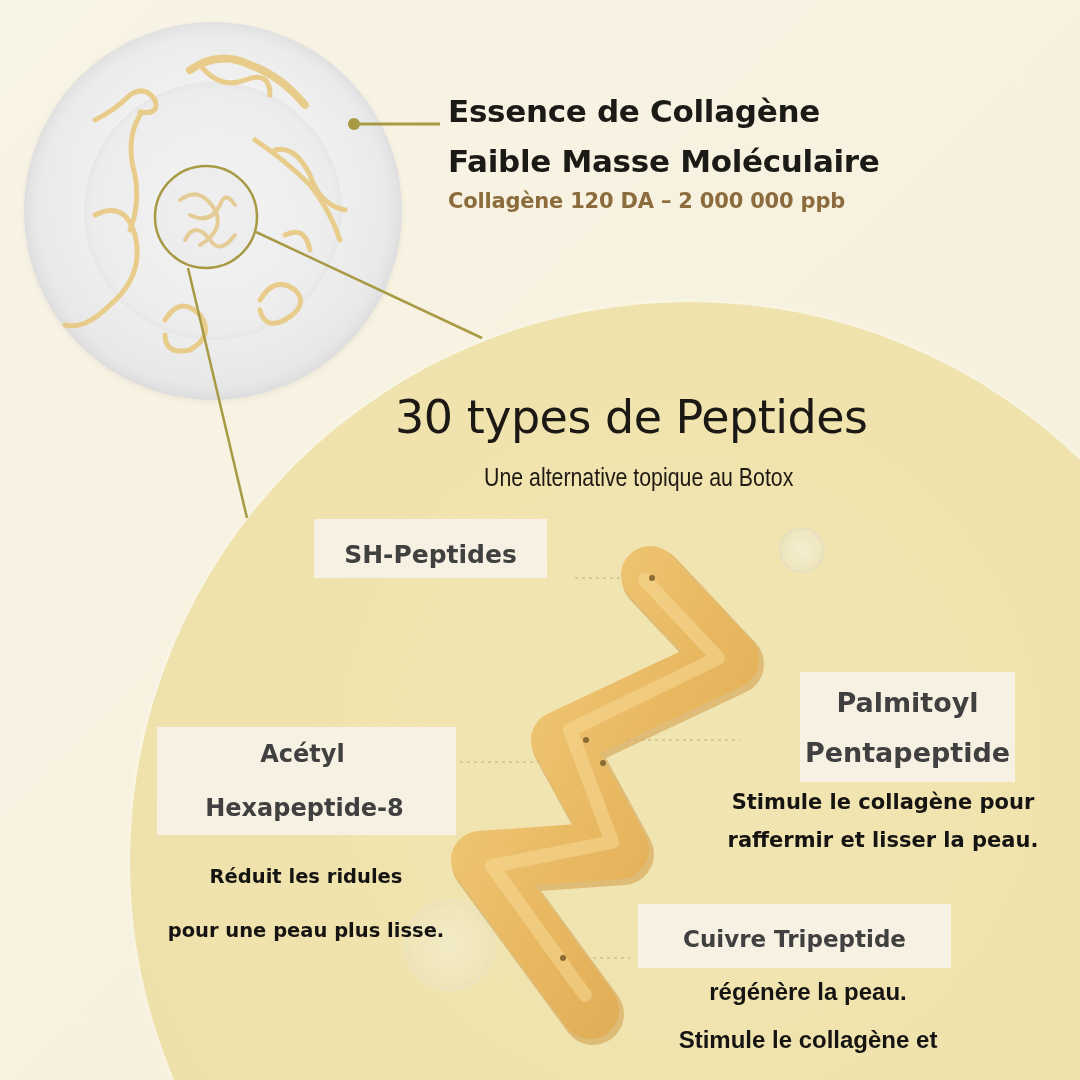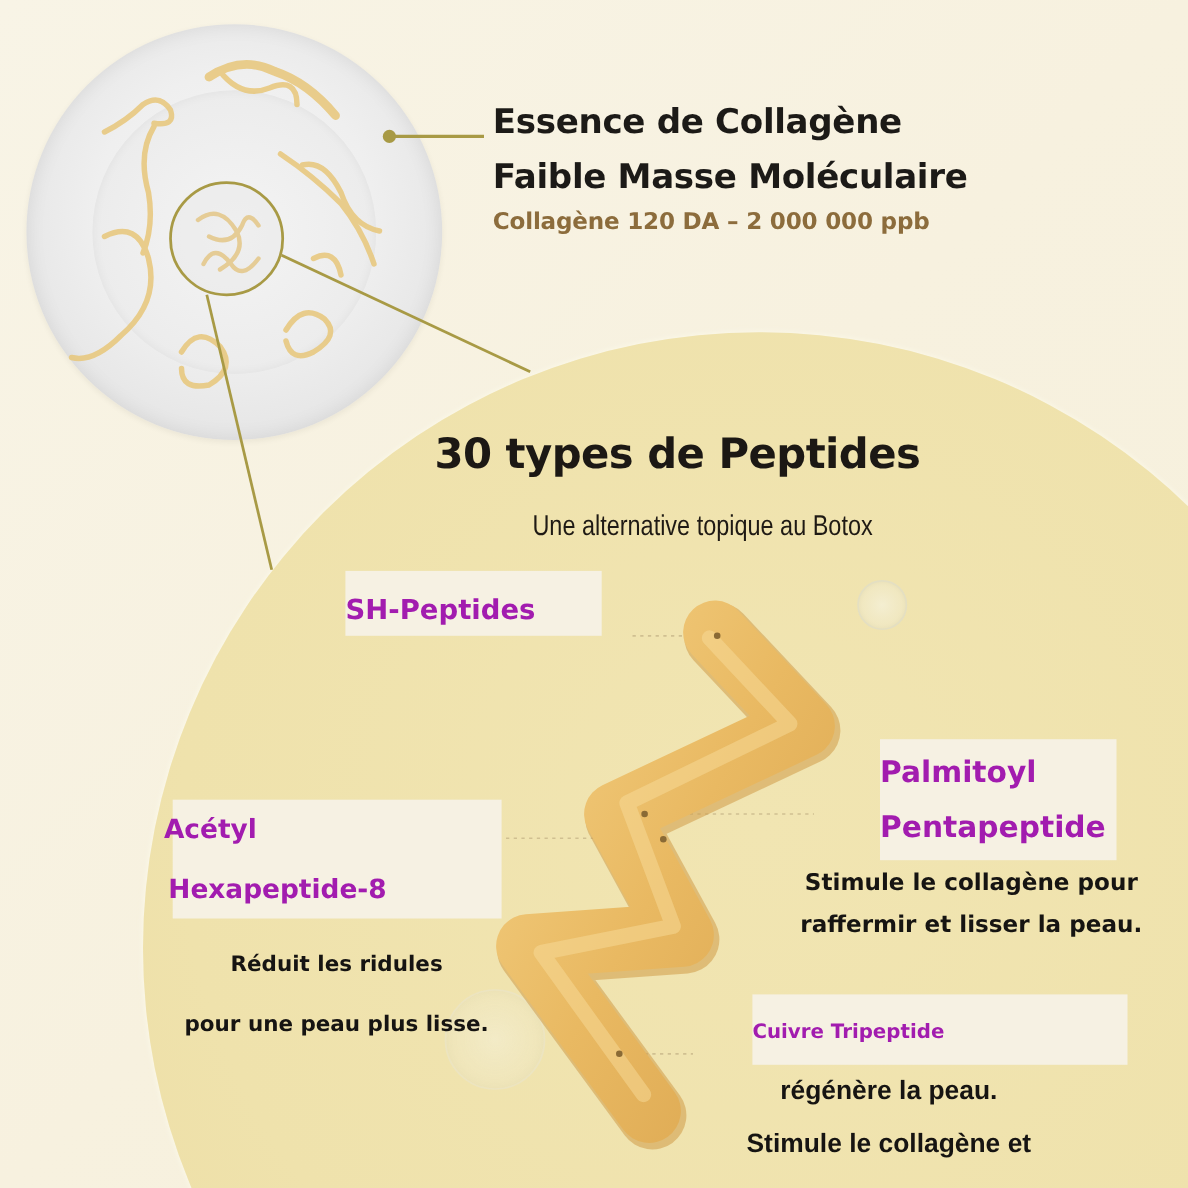--- a/index.html
+++ b/index.html
@@ -14,26 +14,26 @@
     background:radial-gradient(circle at 50% 45%,#f6f6f6 0%,#efefef 45%,#e4e4e4 80%,#d9d9d9 100%);
     box-shadow:inset 0 0 18px rgba(0,0,0,0.08),0 2px 6px rgba(0,0,0,0.06);}
   .petri-inner{position:absolute;left:60px;top:60px;width:258px;height:258px;border-radius:50%;
     background:radial-gradient(circle,#f4f4f4 0%,#ececec 70%,#e6e6e6 100%);
     box-shadow:inset 0 0 10px rgba(0,0,0,0.05);}
   svg{position:absolute;left:0;top:0;}
   .t-title{position:absolute;left:448px;top:86px;font-family:"DejaVu Sans",sans-serif;font-weight:bold;
     font-size:31px;line-height:50px;color:#1c1a17;letter-spacing:-0.3px;white-space:nowrap;}
   .t-sub{position:absolute;left:448px;top:189px;font-family:"DejaVu Sans",sans-serif;font-weight:bold;
     font-size:21px;color:#8c6c3c;white-space:nowrap;letter-spacing:-0.2px;}
-  .headline{position:absolute;left:395px;top:390px;font-family:"DejaVu Sans",sans-serif;font-weight:bold;
-    font-size:38px;color:#1c1814;white-space:nowrap;letter-spacing:-0.5px;}
+  .headline{position:absolute;left:395px;top:390px;font-family:"DejaVu Sans",sans-serif;font-weight:normal;
+    font-size:46px;color:#1c1814;white-space:nowrap;letter-spacing:-0.5px;}
   .tagline{position:absolute;left:484px;top:462px;font-family:"Liberation Sans",sans-serif;
     font-size:26px;color:#1f1a14;white-space:nowrap;transform:scaleX(0.82);transform-origin:left top;}
-  .label-box{position:absolute;background:#f6f1e3;color:#a21caf;font-family:"DejaVu Sans",sans-serif;
-    font-weight:bold;}
+  .label-box{position:absolute;background:#f6f1e3;color:#404040;font-family:"DejaVu Sans",sans-serif;
+    font-weight:bold;text-align:center;}
   .desc{position:absolute;color:#161412;font-weight:bold;text-align:center;white-space:nowrap;}
   .sans-d{font-family:"DejaVu Sans",sans-serif;}
   .sans-l{font-family:"Liberation Sans",sans-serif;}
 </style>
 </head>
 <body>
 
 <div class="canvas">
 
   <div class="big-circle"></div>
@@ -127,21 +127,21 @@
 
   <div class="label-box" style="left:800px;top:672px;width:215px;height:110px;font-size:27px;line-height:50px;padding-top:6px;box-sizing:border-box;">
     <div>Palmitoyl</div>
     <div>Pentapeptide</div>
   </div>
   <div class="desc sans-d" style="left:712px;top:783px;width:342px;font-size:21px;line-height:38px;">
     <div>Stimule le collagène pour</div>
     <div>raffermir et lisser la peau.</div>
   </div>
 
-  <div class="label-box" style="left:638px;top:904px;width:341px;height:64px;font-size:18px;line-height:70px;margin-left:46px;">
+  <div class="label-box" style="left:638px;top:904px;width:313px;height:64px;font-size:23px;line-height:70px;">
     <span>Cuivre Tripeptide</span>
   </div>
   <div class="desc sans-l" style="left:636px;top:968px;width:344px;font-size:24px;line-height:48px;">
     <div>régénère la peau.</div>
     <div>Stimule le collagène et</div>
   </div>
 
 </div>
 
 </body></html>

